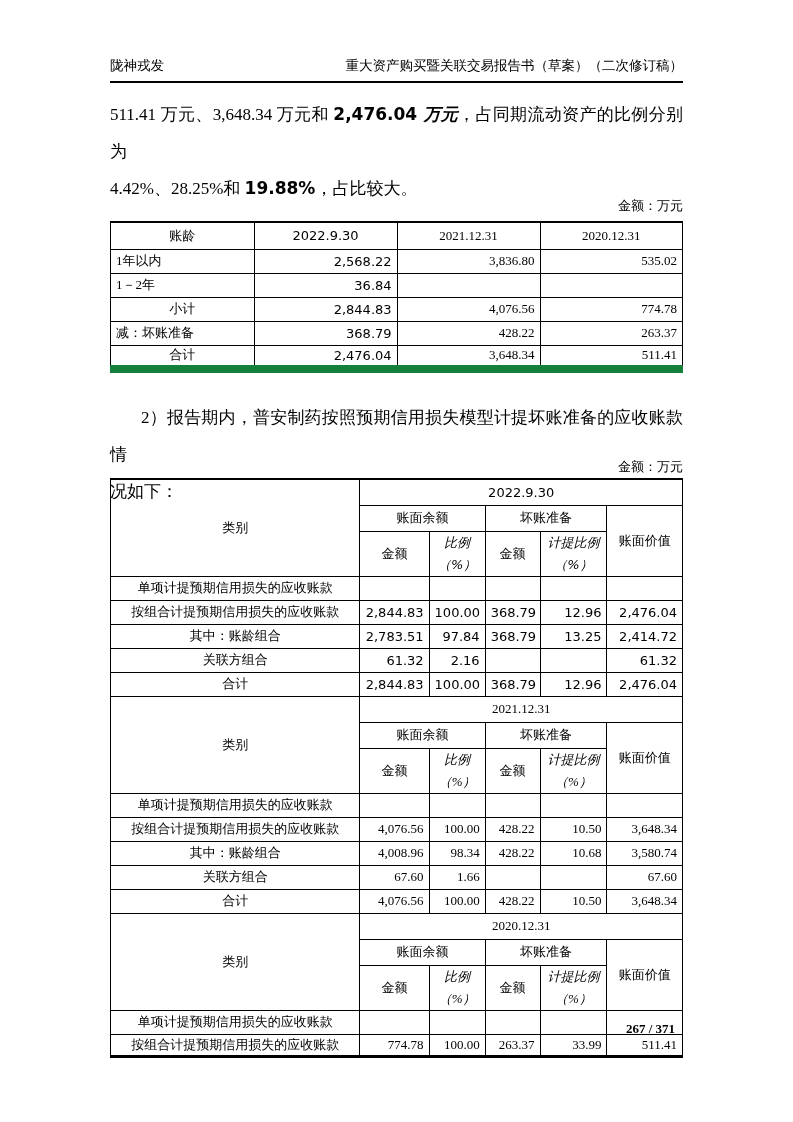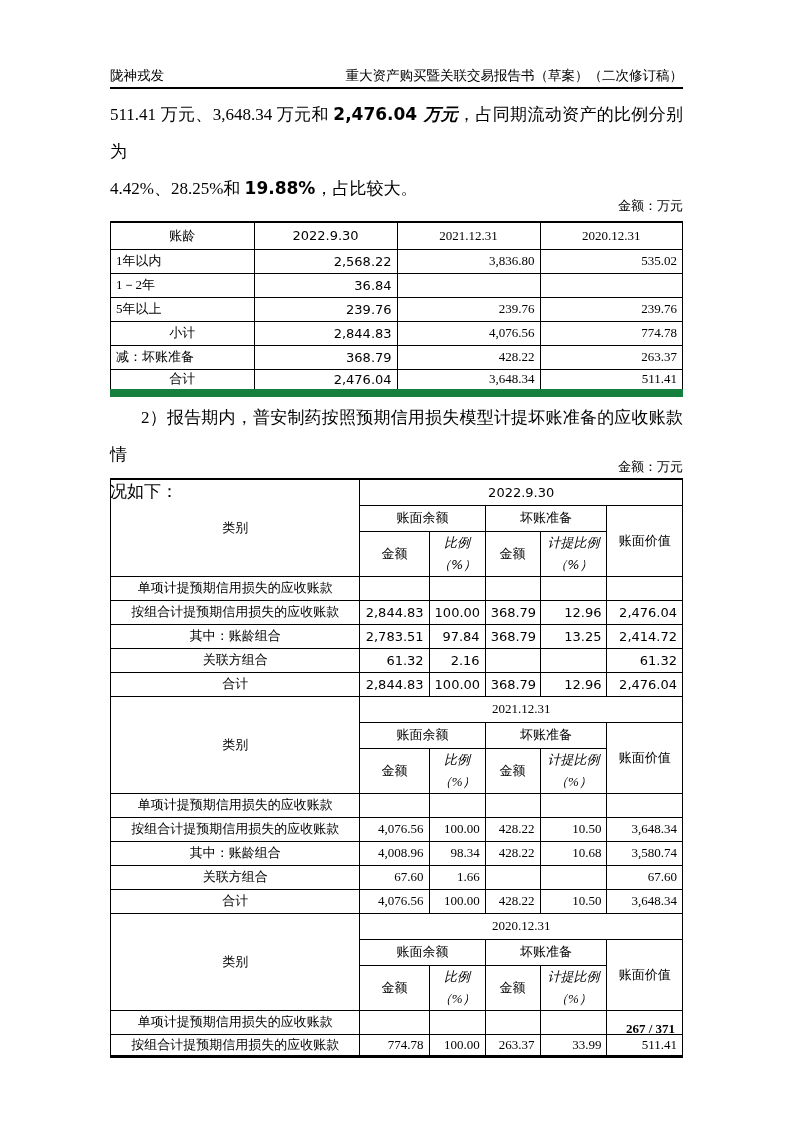--- a/index.html
+++ b/index.html
@@ -2,23 +2,23 @@
 <html><head>
 <meta charset="utf-8">
 <style>
   html,body{margin:0;padding:0;background:#fff;}
   .page{
     position:relative;width:793px;height:1122px;background:#fff;color:#000;
     font-family:"Liberation Serif","DejaVu Serif",serif;overflow:hidden;
   }
   
   .hdr{
-    position:absolute;left:110px;top:64px;width:573px;height:23px;
+    position:absolute;left:110px;top:52px;width:573px;height:23px;
     border-bottom:2px solid #000;display:flex;justify-content:space-between;
-    align-items:center;font-size:13.5px;padding-bottom:0;
+    align-items:flex-end;font-size:13.5px;padding-bottom:6px;
   }
   
   .para{position:absolute;left:110px;width:573px;font-size:17px;line-height:37px;text-align:justify;}
   .p1{top:96px;}
   .p2{top:399px;}
   .h1{position:absolute;left:110px;width:573px;top:171px;font-size:15.5px;line-height:22px;text-indent:31px;}
   .unit{position:absolute;left:110px;width:573px;font-size:13px;text-align:right;}
   .u1{top:197px;}
   .u2{top:458px;}
   
@@ -80,26 +80,20 @@
         <td class="num">3,836.80</td>
         <td class="num">535.02</td>
       </tr>
       <tr style="height:24px">
         <td class="lft">1－2年</td>
         <td class="num bs">36.84</td>
         <td class="num"></td>
         <td class="num"></td>
       </tr>
       <tr style="height:24px">
-        <td class="lft">5年以上</td>
-        <td class="num bs">239.76</td>
-        <td class="num">239.76</td>
-        <td class="num">239.76</td>
-      </tr>
-      <tr style="height:24px">
         <td class="ctr bs">小计</td>
         <td class="num bs">2,844.83</td>
         <td class="num bf">4,076.56</td>
         <td class="num bf">774.78</td>
       </tr>
       <tr style="height:24px">
         <td class="lft bs">减：坏账准备</td>
         <td class="num bs">368.79</td>
         <td class="num bf">428.22</td>
         <td class="num bf">263.37</td>

